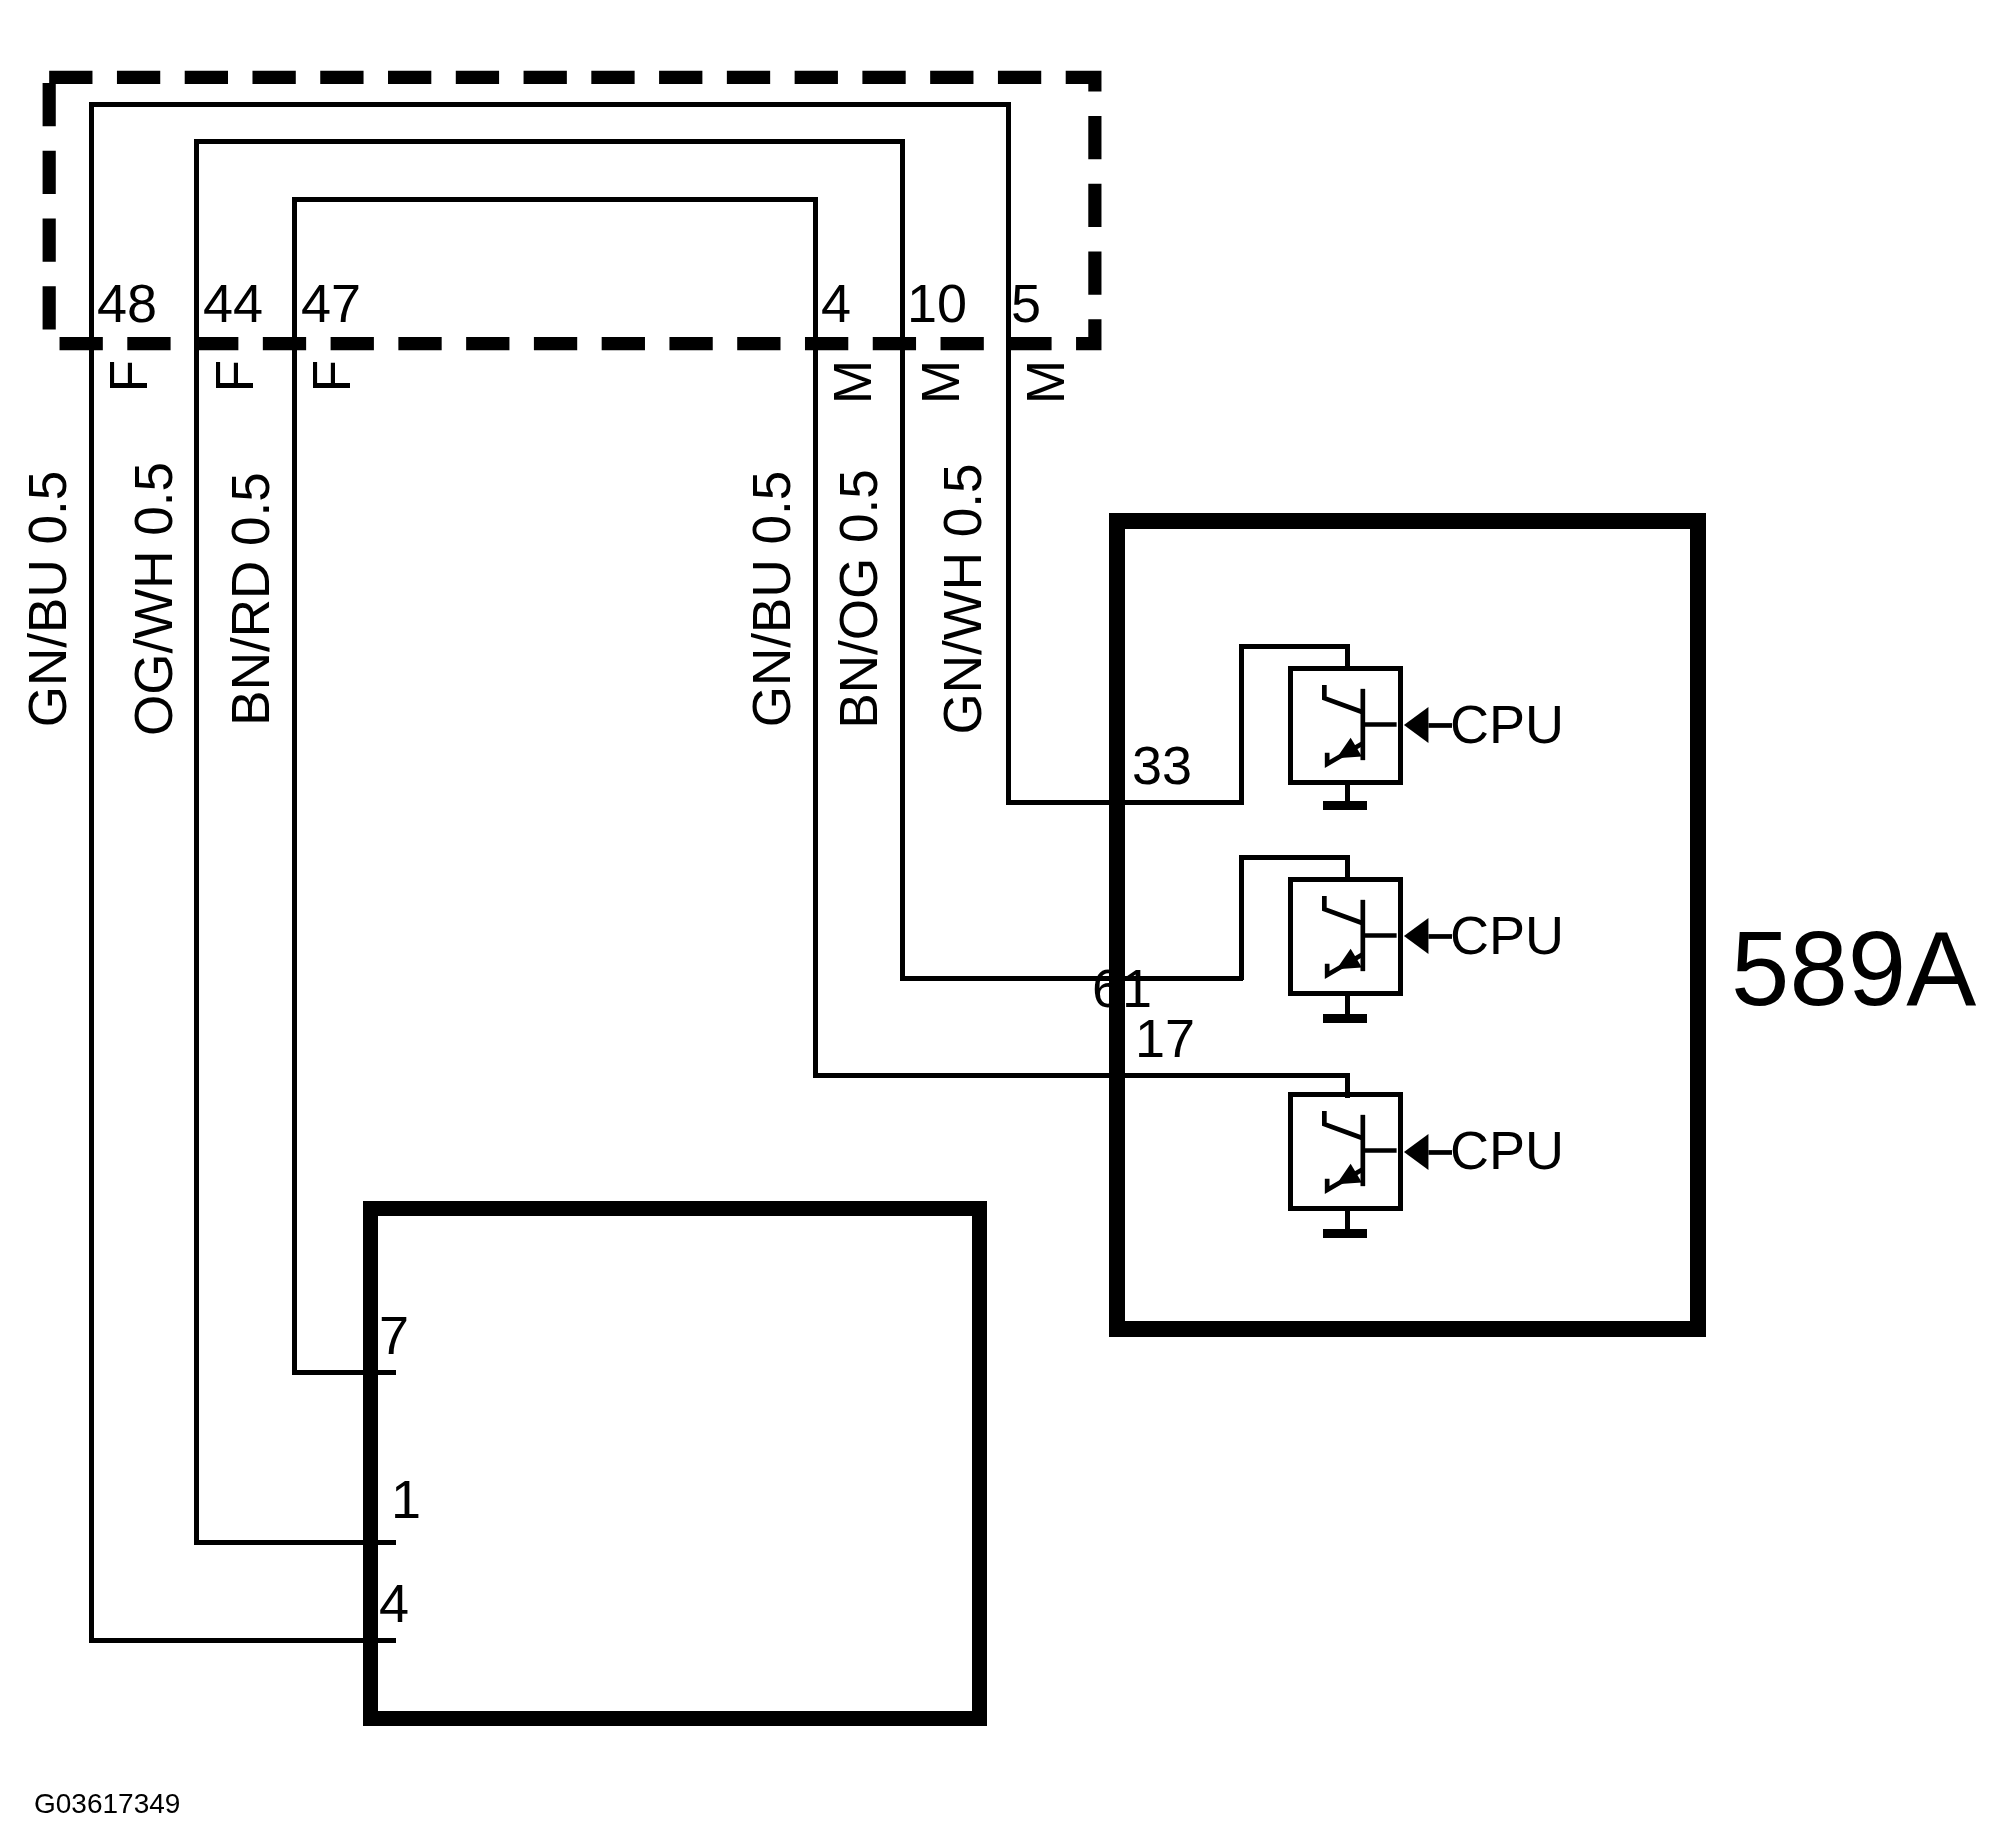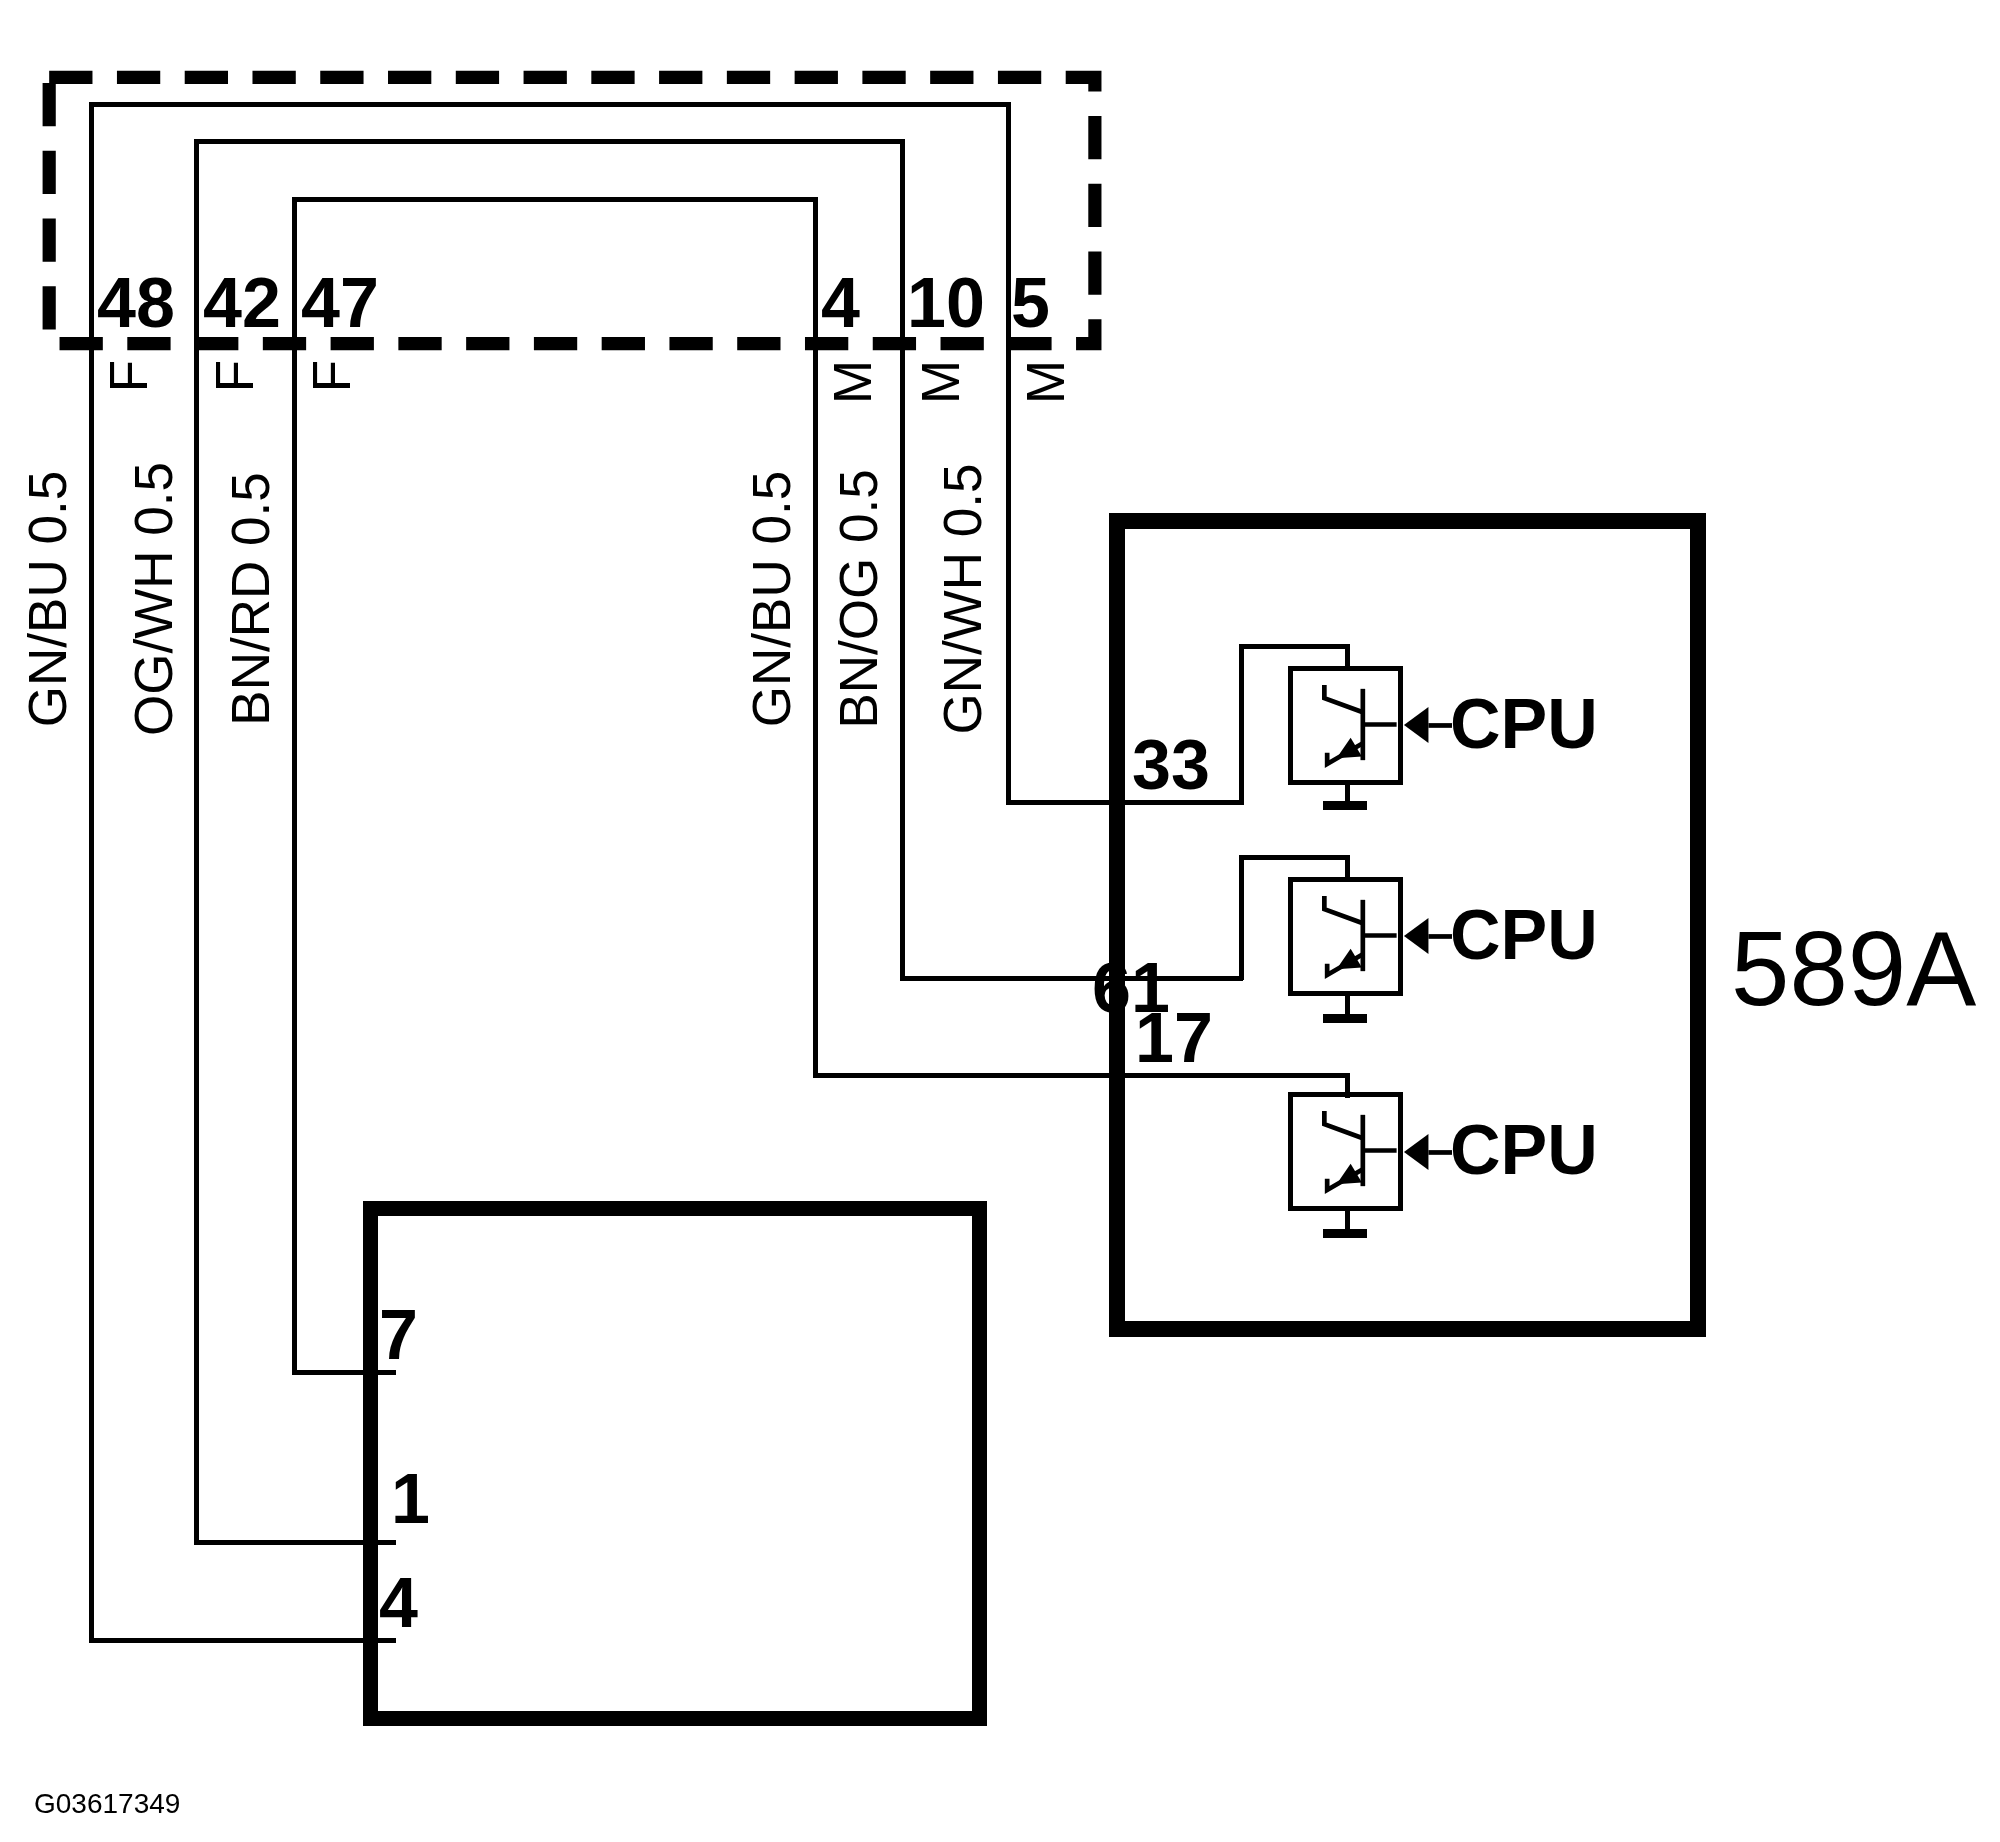--- a/index.html
+++ b/index.html
@@ -2,21 +2,21 @@
 <html style="font-size:15px"><head>
 <meta charset="utf-8">
 <style>
   html,body{margin:0;padding:0;background:#fff;}
   .canvas{
     position:relative;width:2000px;height:1843px;background:#fff;
     font-family:"Liberation Sans", sans-serif;color:#000;overflow:hidden;
   }
   .w{position:absolute;background:#000;}
   .lbl{position:absolute;color:#000;white-space:nowrap;}
-  .fs62{font-size:70px;line-height:56px;font-weight:bold;}
+  .fs62{font-size:54px;line-height:56px;}
   .fs112{font-size:105px;line-height:100px;}
   .fs56{font-size:53px;line-height:53px;}
   .fs30{font-size:28px;line-height:28px;}
   .rot{transform:translate(-50%,-50%) rotate(-90deg);}
   .solidbox{position:absolute;border-style:solid;border-color:#000;box-sizing:border-box;background:transparent;}
   .comp{position:absolute;left:1288px;width:115px;height:119px;border:5.6px solid #000;box-sizing:border-box;}
   .comp svg{position:absolute;left:0;top:0;}
   svg{display:block;}
 </style>
 </head>
@@ -108,21 +108,21 @@
   </svg>
   <div class="lbl fs62" style="left:1450px;top:907px;">CPU</div>
 
   <svg style="position:absolute;left:1403px;top:1132px;" width="49" height="40" viewBox="0 0 52 42">
     <polygon points="1,21 27,2 27,40" fill="#000"></polygon>
       <rect x="27" y="19" width="25" height="5" fill="#000"></rect>
   </svg>
   <div class="lbl fs62" style="left:1450px;top:1122px;">CPU</div>
 
   <div class="lbl fs62" style="left:97px;top:275px;">48</div>
-  <div class="lbl fs62" style="left:203px;top:275px;">42</div>
+  <div class="lbl fs62" style="left:203px;top:275px;">44</div>
   <div class="lbl fs62" style="left:301px;top:275px;">47</div>
   <div class="lbl fs62" style="left:821px;top:275px;">4</div>
   <div class="lbl fs62" style="left:907px;top:275px;">10</div>
   <div class="lbl fs62" style="left:1011px;top:275px;">5</div>
 
   <div class="lbl fs56 rot" style="left:128px;top:376px;">F</div>
   <div class="lbl fs56 rot" style="left:234px;top:376px;">F</div>
   <div class="lbl fs56 rot" style="left:331px;top:376px;">F</div>
   <div class="lbl fs56 rot" style="left:852px;top:382px;">M</div>
   <div class="lbl fs56 rot" style="left:940px;top:382px;">M</div>

